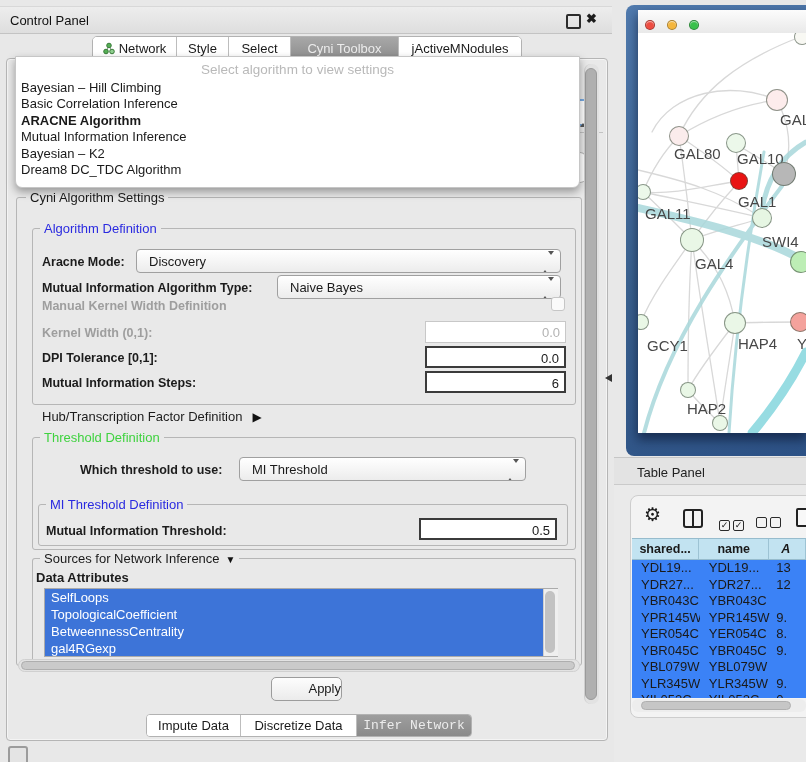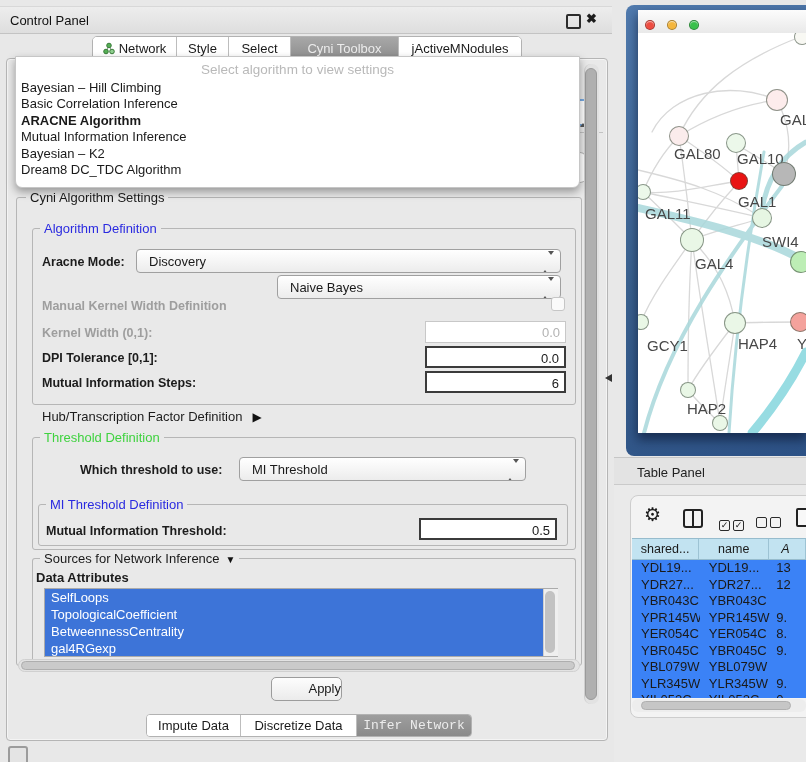--- a/index.html
+++ b/index.html
@@ -120,21 +120,21 @@
   .gear{position:absolute;left:13px;top:7px;font-size:19px;color:#1a1a1a;font-family:"DejaVu Sans",sans-serif;}
   .colicon{position:absolute;left:52px;top:13px;width:20px;height:19px;border:2px solid #222;border-radius:3px;box-sizing:border-box;}
   .colicon:after{content:"";position:absolute;left:7px;top:0;width:2px;height:15px;background:#222;}
   .cb{display:inline-block;width:11px;height:11px;border:1.5px solid #2a2a2a;border-radius:2px;
     box-sizing:border-box;margin-right:3px;font-size:9px;line-height:9px;text-align:center;color:#111;}
   .cbgrp{position:absolute;top:18px;}
   .docicon{position:absolute;left:165px;top:12px;width:14px;height:19px;border:2px solid #222;border-radius:2px 5px 2px 2px;box-sizing:border-box;background:#f8f8f8;}
 
   .tp-table{position:absolute;left:632px;top:538px;width:174px;height:174px;overflow:hidden;}
   .tp-header{display:flex;height:22px;background:#c2e3f1;border-top:1px solid #97bccd;
-    border-bottom:1px solid #97bccd;box-sizing:border-box;}
+    border-bottom:1px solid #97bccd;box-sizing:border-box;font-weight:bold;}
   .th{font-size:12.5px;line-height:20px;text-align:center;border-right:1px solid #9dc3d4;box-sizing:border-box;
     white-space:nowrap;overflow:hidden;}
   .th.c3{font-style:italic;text-align:left;padding-left:12px;}
   .tp-rows{position:absolute;left:0;top:22px;width:174px;height:138px;overflow:hidden;background:#3b82f6;}
   .tr{display:flex;height:16.5px;}
   .td{font-size:13px;line-height:16.5px;white-space:nowrap;overflow:hidden;box-sizing:border-box;}
   .td.c1,.td.c2{padding-left:9px;}
   .td.c3{padding-left:6px;}
   .tp-hscroll{position:absolute;left:632px;top:699px;width:174px;height:13px;background:#ededed;border-radius:6px;}
   .tp-hthumb{position:absolute;left:641px;top:701px;width:150px;height:9px;background:#c6c6c6;border:1px solid #b0b0b0;border-radius:5px;box-sizing:border-box;}
@@ -195,20 +195,21 @@
   <div class="grp" style="left:32px;top:228px;width:542px;height:175px;">
     <span class="legend" style="left:7px;color:#2a2ae0;">Algorithm Definition</span>
   </div>
 
   <span class="lbl" style="left:42px;top:255px;">Aracne Mode:</span>
   <div class="combo" style="left:136px;top:249px;width:425px;">
     <span>Discovery</span>
     <span class="arrows"><span class="aru"></span><span class="ard"></span></span>
   </div>
 
+  <span class="lbl" style="left:42px;top:281px;">Mutual Information Algorithm Type:</span>
   <div class="combo" style="left:277px;top:275px;width:284px;">
     <span>Naive Bayes</span>
     <span class="arrows"><span class="aru"></span><span class="ard"></span></span>
   </div>
 
   <span class="lbl dis" style="left:42px;top:299px;">Manual Kernel Width Definition</span>
   <span class="checkbox"></span>
 
   <span class="lbl dis" style="left:42px;top:326px;">Kernel Width (0,1):</span>
   <div class="tfield dis" style="left:425px;top:321px;">0.0</div>

